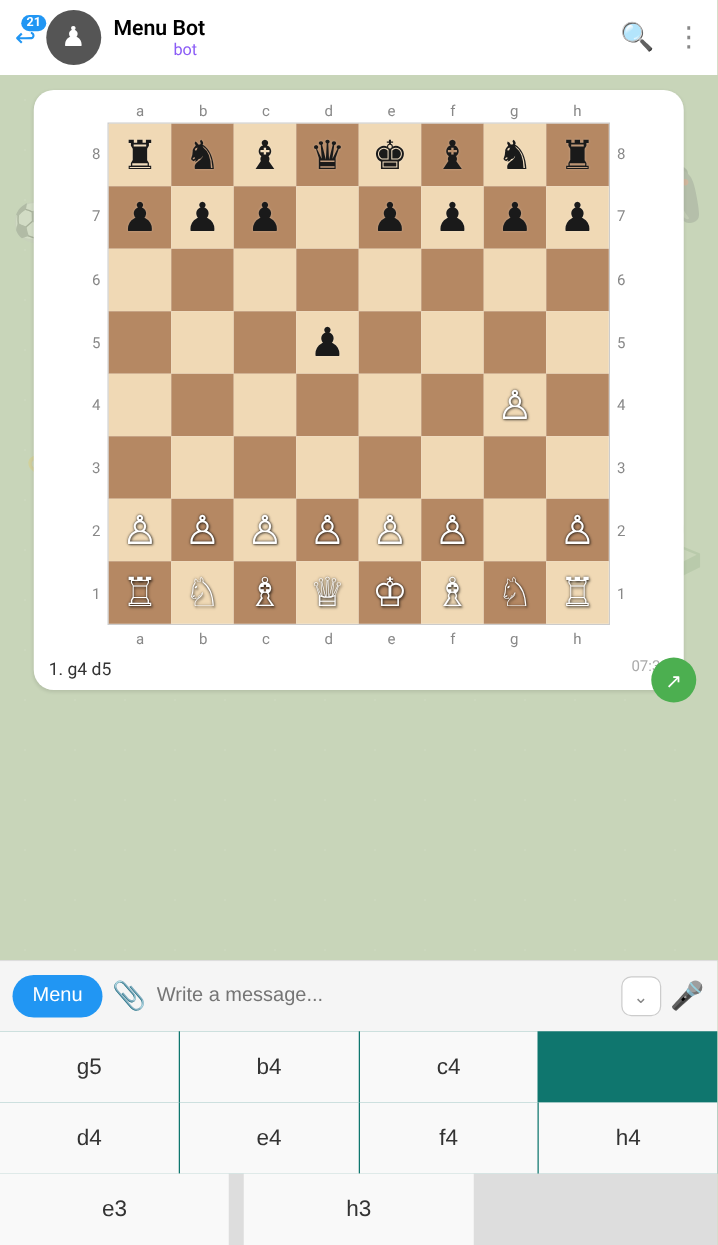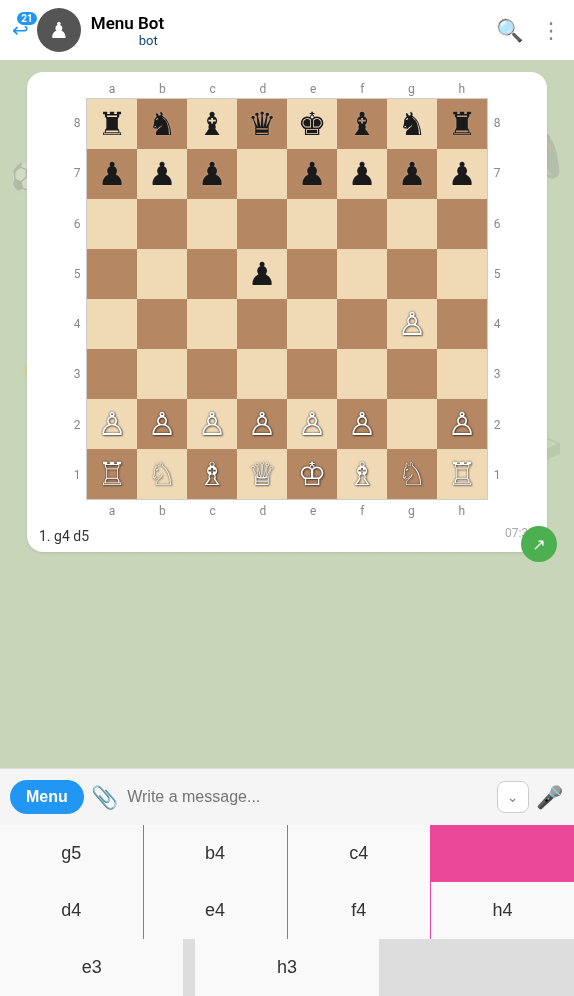--- a/index.html
+++ b/index.html
@@ -60,21 +60,21 @@
     .contact-info {
       flex: 1;
     }
     .contact-name {
       font-size: 17px;
       font-weight: 600;
       color: #000;
     }
     .contact-status {
       font-size: 13px;
-      color: #0c4a6e;
+      color: #8b5cf6;
       padding-left: 48px;
     }
     .header-icons {
       display: flex;
       gap: 16px;
       align-items: center;
     }
     .header-icon {
       font-size: 22px;
       color: #888;
@@ -176,21 +176,21 @@
       height: 56px;
       background: #f5f5f5;
     }
     .menu-btn {
       background: #2196F3;
       color: white;
       border: none;
       border-radius: 20px;
       padding: 8px 16px;
       font-size: 16px;
-      font-weight: 700;
+      font-weight: 400;
       cursor: pointer;
       white-space: nowrap;
     }
     .attach-icon {
       font-size: 22px;
       color: #888;
       cursor: pointer;
     }
     .message-input {
       flex: 1;
@@ -217,21 +217,21 @@
       font-size: 22px;
       color: #888;
       cursor: pointer;
     }
 
     
     .moves-grid {
       display: grid;
       grid-template-columns: repeat(4, 1fr);
       gap: 1px;
-      background: #ec4899;
+      background: #0f766e;
     }
     .move-btn {
       background: #f9f9f9;
       border: none;
       padding: 18px 8px;
       font-size: 18px;
       font-weight: 400;
       color: #333;
       cursor: pointer;
       text-align: center;

